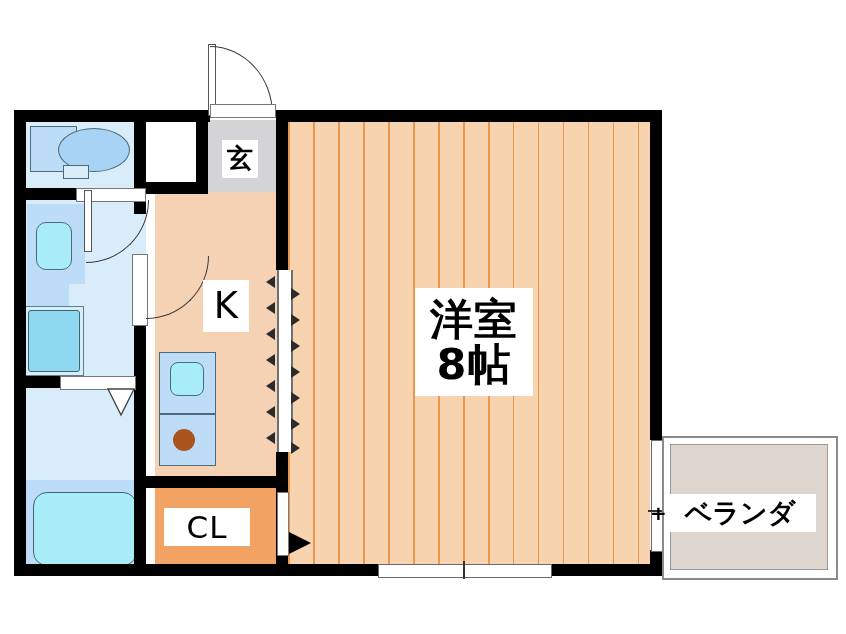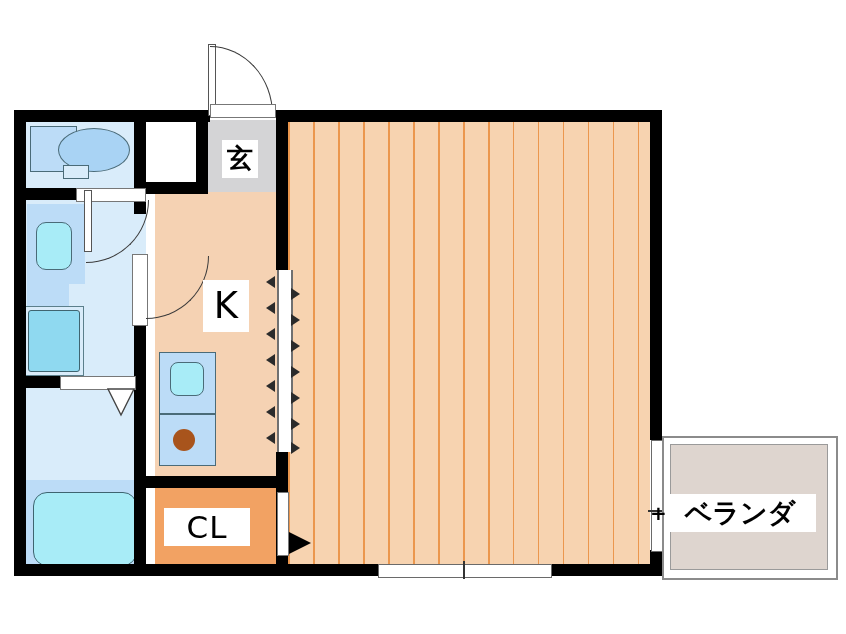--- a/index.html
+++ b/index.html
@@ -191,20 +191,24 @@
 
   <div class="sash" style="left:378px;top:564px;width:172px;height:12px;"></div>
   <div class="abs" style="left:463px;top:561px;width:2px;height:18px;background:#333;"></div>
 
   <div class="sash" style="left:651px;top:440px;width:12px;height:110px;"></div>
   <div class="abs" style="left:648px;top:510px;width:18px;height:2px;background:#333;"></div>
 
   <div class="balcony-frame" style="left:662px;top:436px;width:172px;height:140px;"></div>
   <div class="balcony-inner" style="left:670px;top:444px;width:156px;height:124px;"></div>
 
+  <div class="lbl lbl-jp" id="label-main" style="left:415px;top:288px;width:118px;height:108px;">
+    <span>洋室</span>
+    <span>8帖</span>
+  </div>
 
   <div class="lbl" id="label-k" style="left:203px;top:280px;width:46px;height:52px;">
     <span>K</span>
   </div>
 
   <div class="lbl lbl-jp" id="label-genkan" style="left:222px;top:140px;width:36px;height:38px;">
     <span>玄</span>
   </div>
 
   <div class="lbl lbl-jp" id="label-balcony" style="left:664px;top:494px;width:152px;height:38px;">

